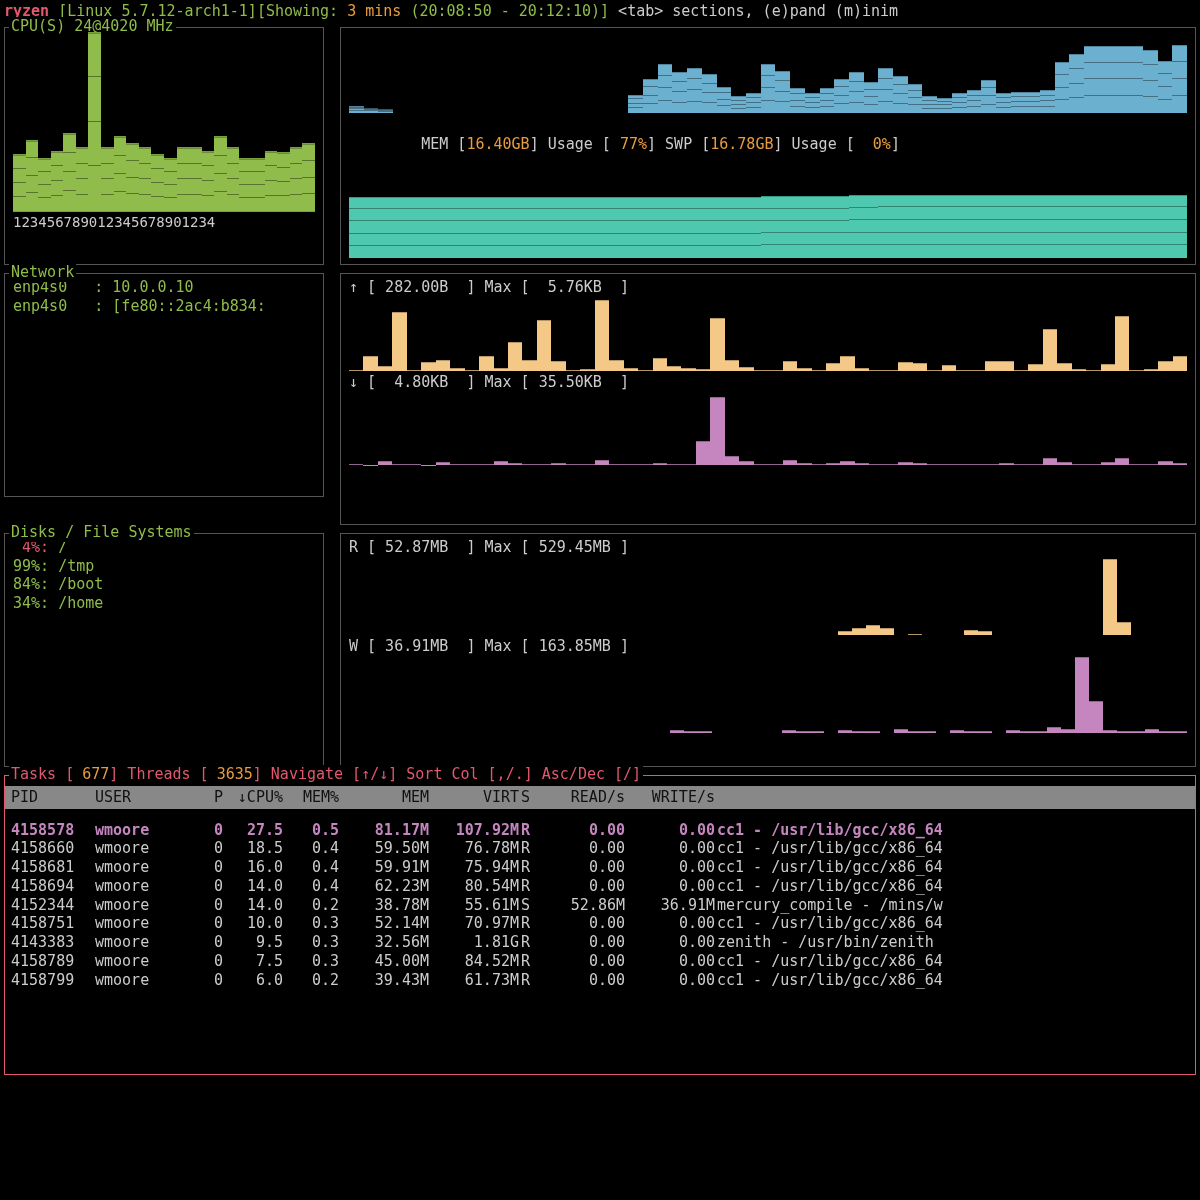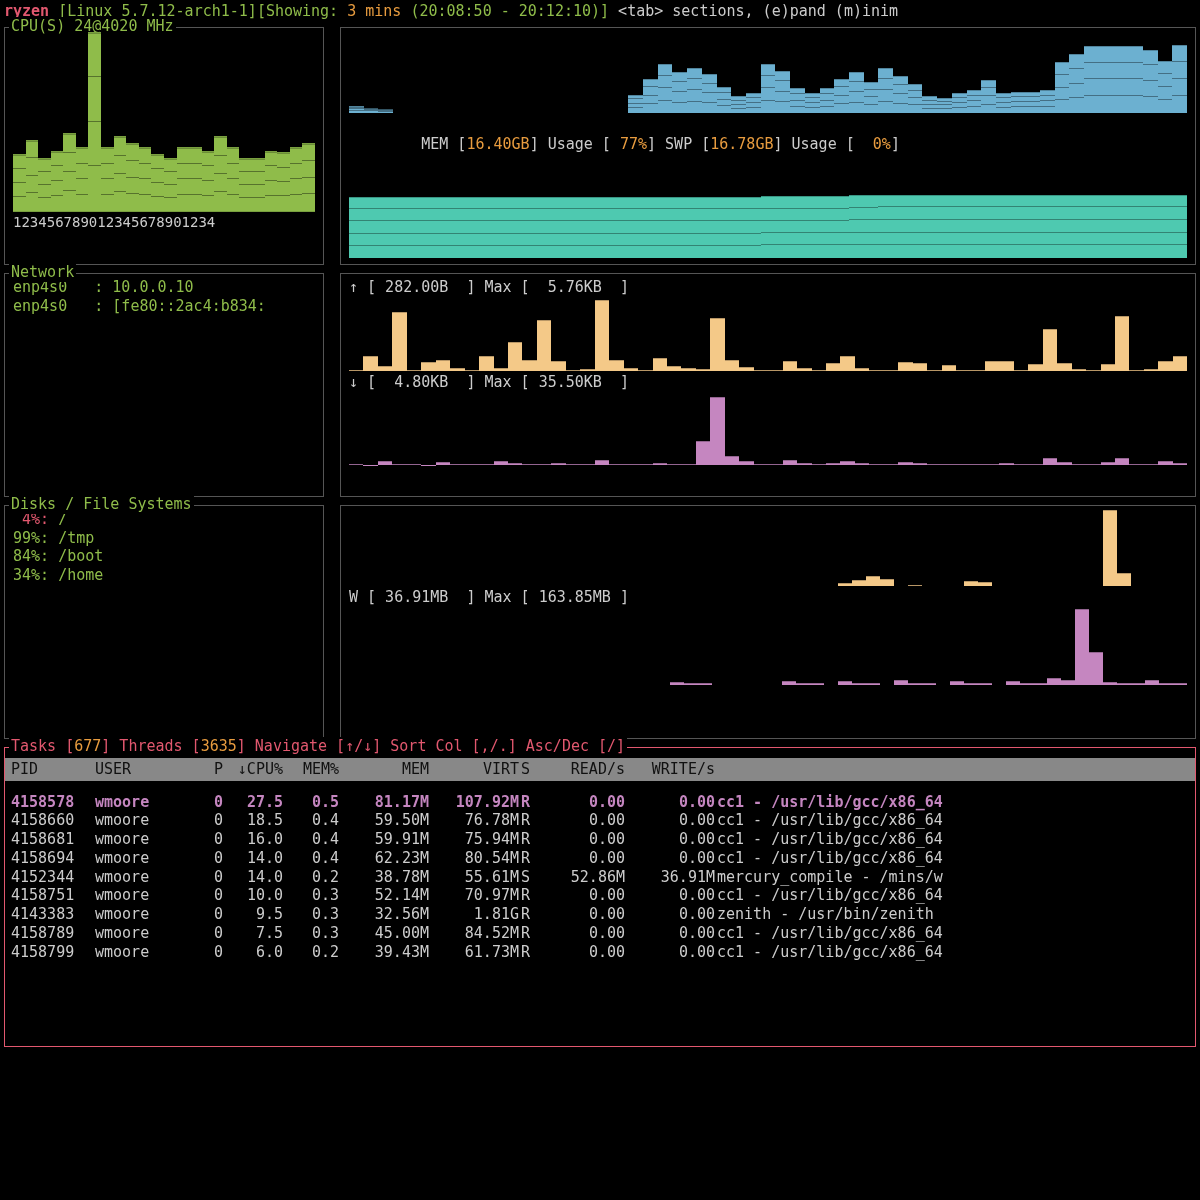--- a/index.html
+++ b/index.html
@@ -75,21 +75,21 @@
     position: relative;
   }
   .task-title {
     position: absolute;
     top: -0.7em;
     left: 4px;
     background: #000;
     padding: 0 2px;
     color: #e2586f;
   }
-  .task-title .n { color: #e89c3f; }
+  .task-title .n { color: #e89c3f; margin-left: 8px; }
   .task-hdr {
     background: #888;
     color: #111;
     padding: 2px 6px;
     display: grid;
     grid-template-columns: 82px 98px 28px 58px 54px 88px 88px 22px 80px 88px 1fr;
     gap: 2px;
     font-weight: normal;
   }
   .task-hdr span:nth-child(3),
@@ -1036,21 +1036,21 @@
 </div>
 
 <div class="row">
   <div class="panel left-col" style="height:224px">
     <div class="panel-title">Network</div>
     <div class="panel-body">
       <div class="green mono-kv">enp4s0   : 10.0.0.10</div>
       <div class="green mono-kv">enp4s0   : [fe80::2ac4:b834:</div>
     </div>
   </div>
-  <div class="panel right-col" style="height:224px">
+  <div class="panel right-col" style="height:252px">
     <div class="panel-body" style="display:flex;flex-direction:column;gap:2px;">
       <div class="statline">↑ [ 282.00B  ] Max [  5.76KB  ]</div>
       <div class="bars peachbars" style="height:72px" id="net-up">
           <div class="b" style="height: 1.35593%;">
             <div class="seg" style="bottom: 0px; height: 100%;"></div>
           </div>
           <div class="b" style="height: 20.339%;">
             <div class="seg" style="bottom: 0px; height: 100%;"></div>
           </div>
           <div class="b" style="height: 6.77966%;">
@@ -1408,20 +1408,21 @@
     <div class="panel-title">Disks / File Systems</div>
     <div class="panel-body" id="fs-list">
         <div class="mono-kv"><span class="red"> 4%:</span><span class="green"> /</span></div>
         <div class="mono-kv"><span class="green">99%:</span><span class="green"> /tmp</span></div>
         <div class="mono-kv"><span class="green">84%:</span><span class="green"> /boot</span></div>
         <div class="mono-kv"><span class="green">34%:</span><span class="green"> /home</span></div>
       </div>
   </div>
   <div class="panel right-col" style="height:234px">
     <div class="panel-body" style="display:flex;flex-direction:column;gap:2px;">
+      <div class="statline">R [ 52.87MB  ] Max [ 529.45MB ]</div>
       <div class="bars peachbars" style="height:76px" id="disk-r">
           <div class="b" style="height: 0%;">
             <div class="seg" style="bottom: 0px; height: 100%;"></div>
           </div>
           <div class="b" style="height: 0%;">
             <div class="seg" style="bottom: 0px; height: 100%;"></div>
           </div>
           <div class="b" style="height: 0%;">
             <div class="seg" style="bottom: 0px; height: 100%;"></div>
           </div>

